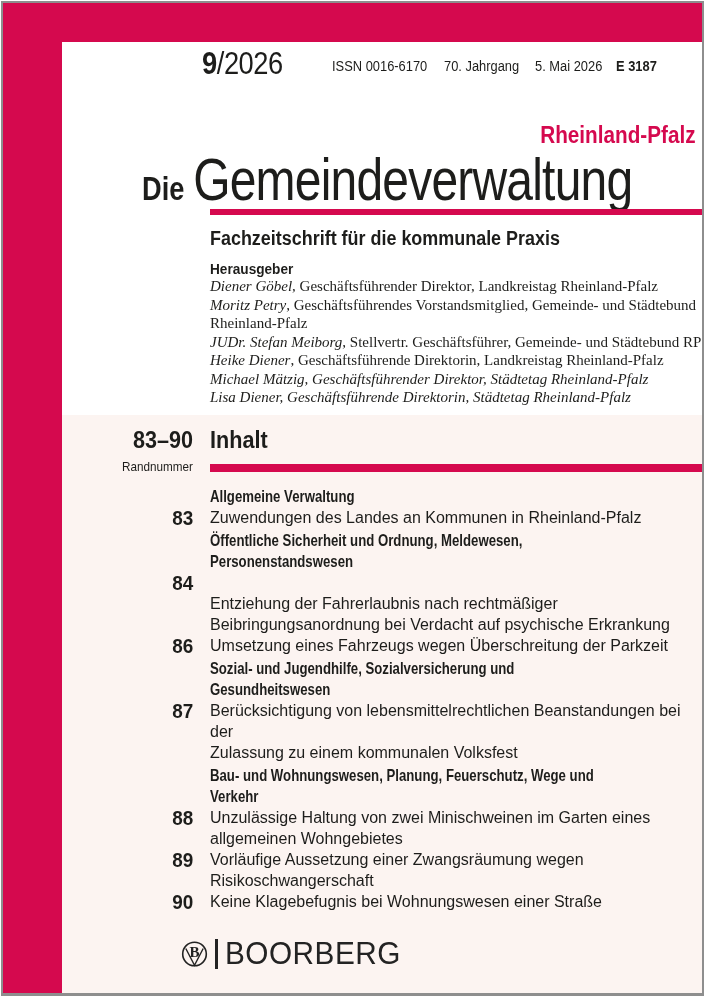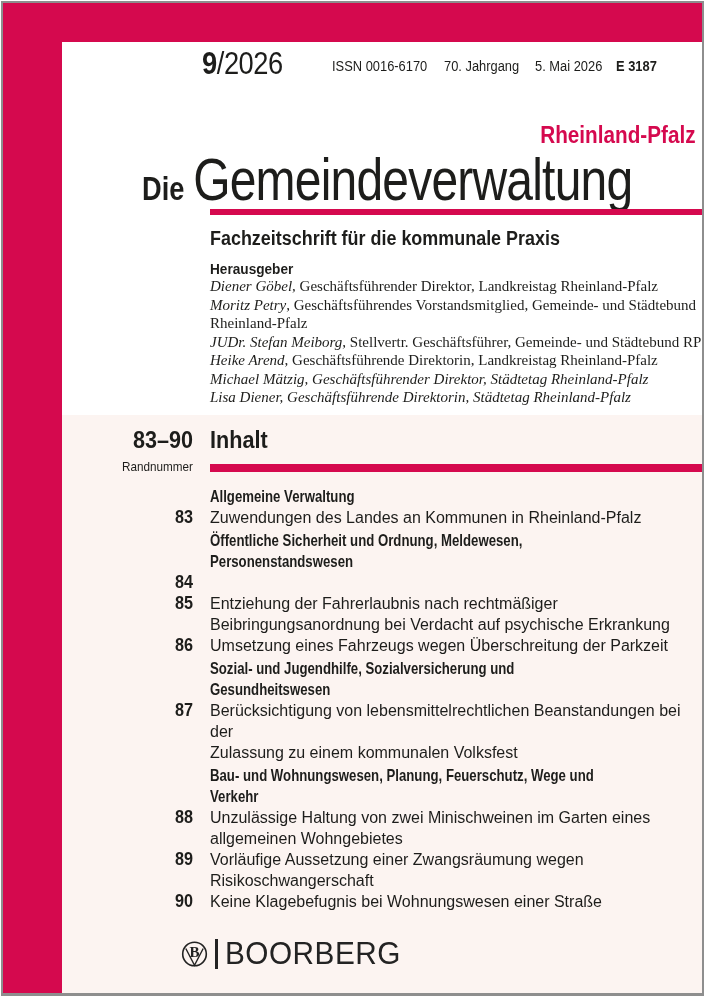--- a/index.html
+++ b/index.html
@@ -58,21 +58,21 @@
          transform:scaleX(.9);transform-origin:right top;}
   .inhalt{position:absolute;left:148px;top:386px;font-size:24px;font-weight:700;line-height:1;
          transform:scaleX(.9);transform-origin:left top;}
   .randnummer{position:absolute;left:0;top:418px;width:131px;text-align:right;
          font-size:13px;line-height:1;transform:scaleX(.9);transform-origin:right top;}
   .rule2{position:absolute;left:148px;right:0;top:422px;height:8px;background:var(--accent);}
 
   
   .toc{position:absolute;left:0;right:10px;top:444px;}
   .t-row{display:grid;grid-template-columns:131px 17px 1fr;}
-  .t-num{text-align:right;font-size:18px;font-weight:700;line-height:21px;}
+  .t-num{text-align:right;font-size:21px;font-weight:700;line-height:21px;}
   .t-num span{display:inline-block;transform:scaleX(.9);transform-origin:right top;}
   .t-text{grid-column:3;font-family:Liberation Sans, sans-serif;font-size:16px;line-height:21px;
           white-space:pre-line;}
   .t-section{grid-column:3;font-size:16.5px;font-weight:700;line-height:21px;white-space:pre-line;
           transform:scaleX(.8);transform-origin:left top;margin-top:2px;}
   .t-row.first .t-section{margin-top:0;}
 
   
   .logo{position:absolute;left:119px;top:896px;display:flex;align-items:center;gap:7px;}
   .logo svg{display:block;}
@@ -105,21 +105,21 @@
         </div>
         <div class="rule1"></div>
         <div class="subtitle">Fachzeitschrift für die kommunale Praxis</div>
 
         <div class="pub-heading">Herausgeber</div>
         <div class="pub-list" id="pub-list">
             <div class="pub-line"><span class="name">Diener Göbel</span>, Geschäftsführender Direktor, Landkreistag Rheinland-Pfalz</div>
             <div class="pub-line"><span class="name">Moritz Petry</span>, Geschäftsführendes Vorstandsmitglied, Gemeinde- und Städtebund
 Rheinland-Pfalz</div>
             <div class="pub-line"><span class="name">JUDr. Stefan Meiborg</span>, Stellvertr. Geschäftsführer, Gemeinde- und Städtebund RP</div>
-            <div class="pub-line"><span class="name">Heike Arend</span>, Geschäftsführende Direktorin, Landkreistag Rheinland-Pfalz</div>
+            <div class="pub-line"><span class="name">Heike Diener</span>, Geschäftsführende Direktorin, Landkreistag Rheinland-Pfalz</div>
             <div class="pub-line italic-all"><span class="name">Michael Mätzig</span>, Geschäftsführender Direktor, Städtetag Rheinland-Pfalz</div>
             <div class="pub-line italic-all"><span class="name">Lisa Diener</span>, Geschäftsführende Direktorin, Städtetag Rheinland-Pfalz</div>
           </div>
 
         <div class="range">83–90</div>
         <div class="inhalt">Inhalt</div>
         <div class="randnummer">Randnummer</div>
         <div class="rule2"></div>
 
         <div class="toc" id="toc">
@@ -131,21 +131,20 @@
               <div class="t-text">Zuwendungen des Landes an Kommunen in Rheinland-Pfalz</div>
             </div>
             <div class="t-row">
               <div class="t-section">Öffentliche Sicherheit und Ordnung, Meldewesen,
 Personenstandswesen</div>
             </div>
             <div class="t-row">
               <div class="t-num"><span>84</span></div>
             </div>
             <div class="t-row">
-              <div class="t-num"><span>85</span></div>
               <div class="t-text">Entziehung der Fahrerlaubnis nach rechtmäßiger
 Beibringungsanordnung bei Verdacht auf psychische Erkrankung</div>
             </div>
             <div class="t-row">
               <div class="t-num"><span>86</span></div>
               <div class="t-text">Umsetzung eines Fahrzeugs wegen Überschreitung der Parkzeit</div>
             </div>
             <div class="t-row">
               <div class="t-section">Sozial- und Jugendhilfe, Sozialversicherung und Gesundheitswesen</div>
             </div>

